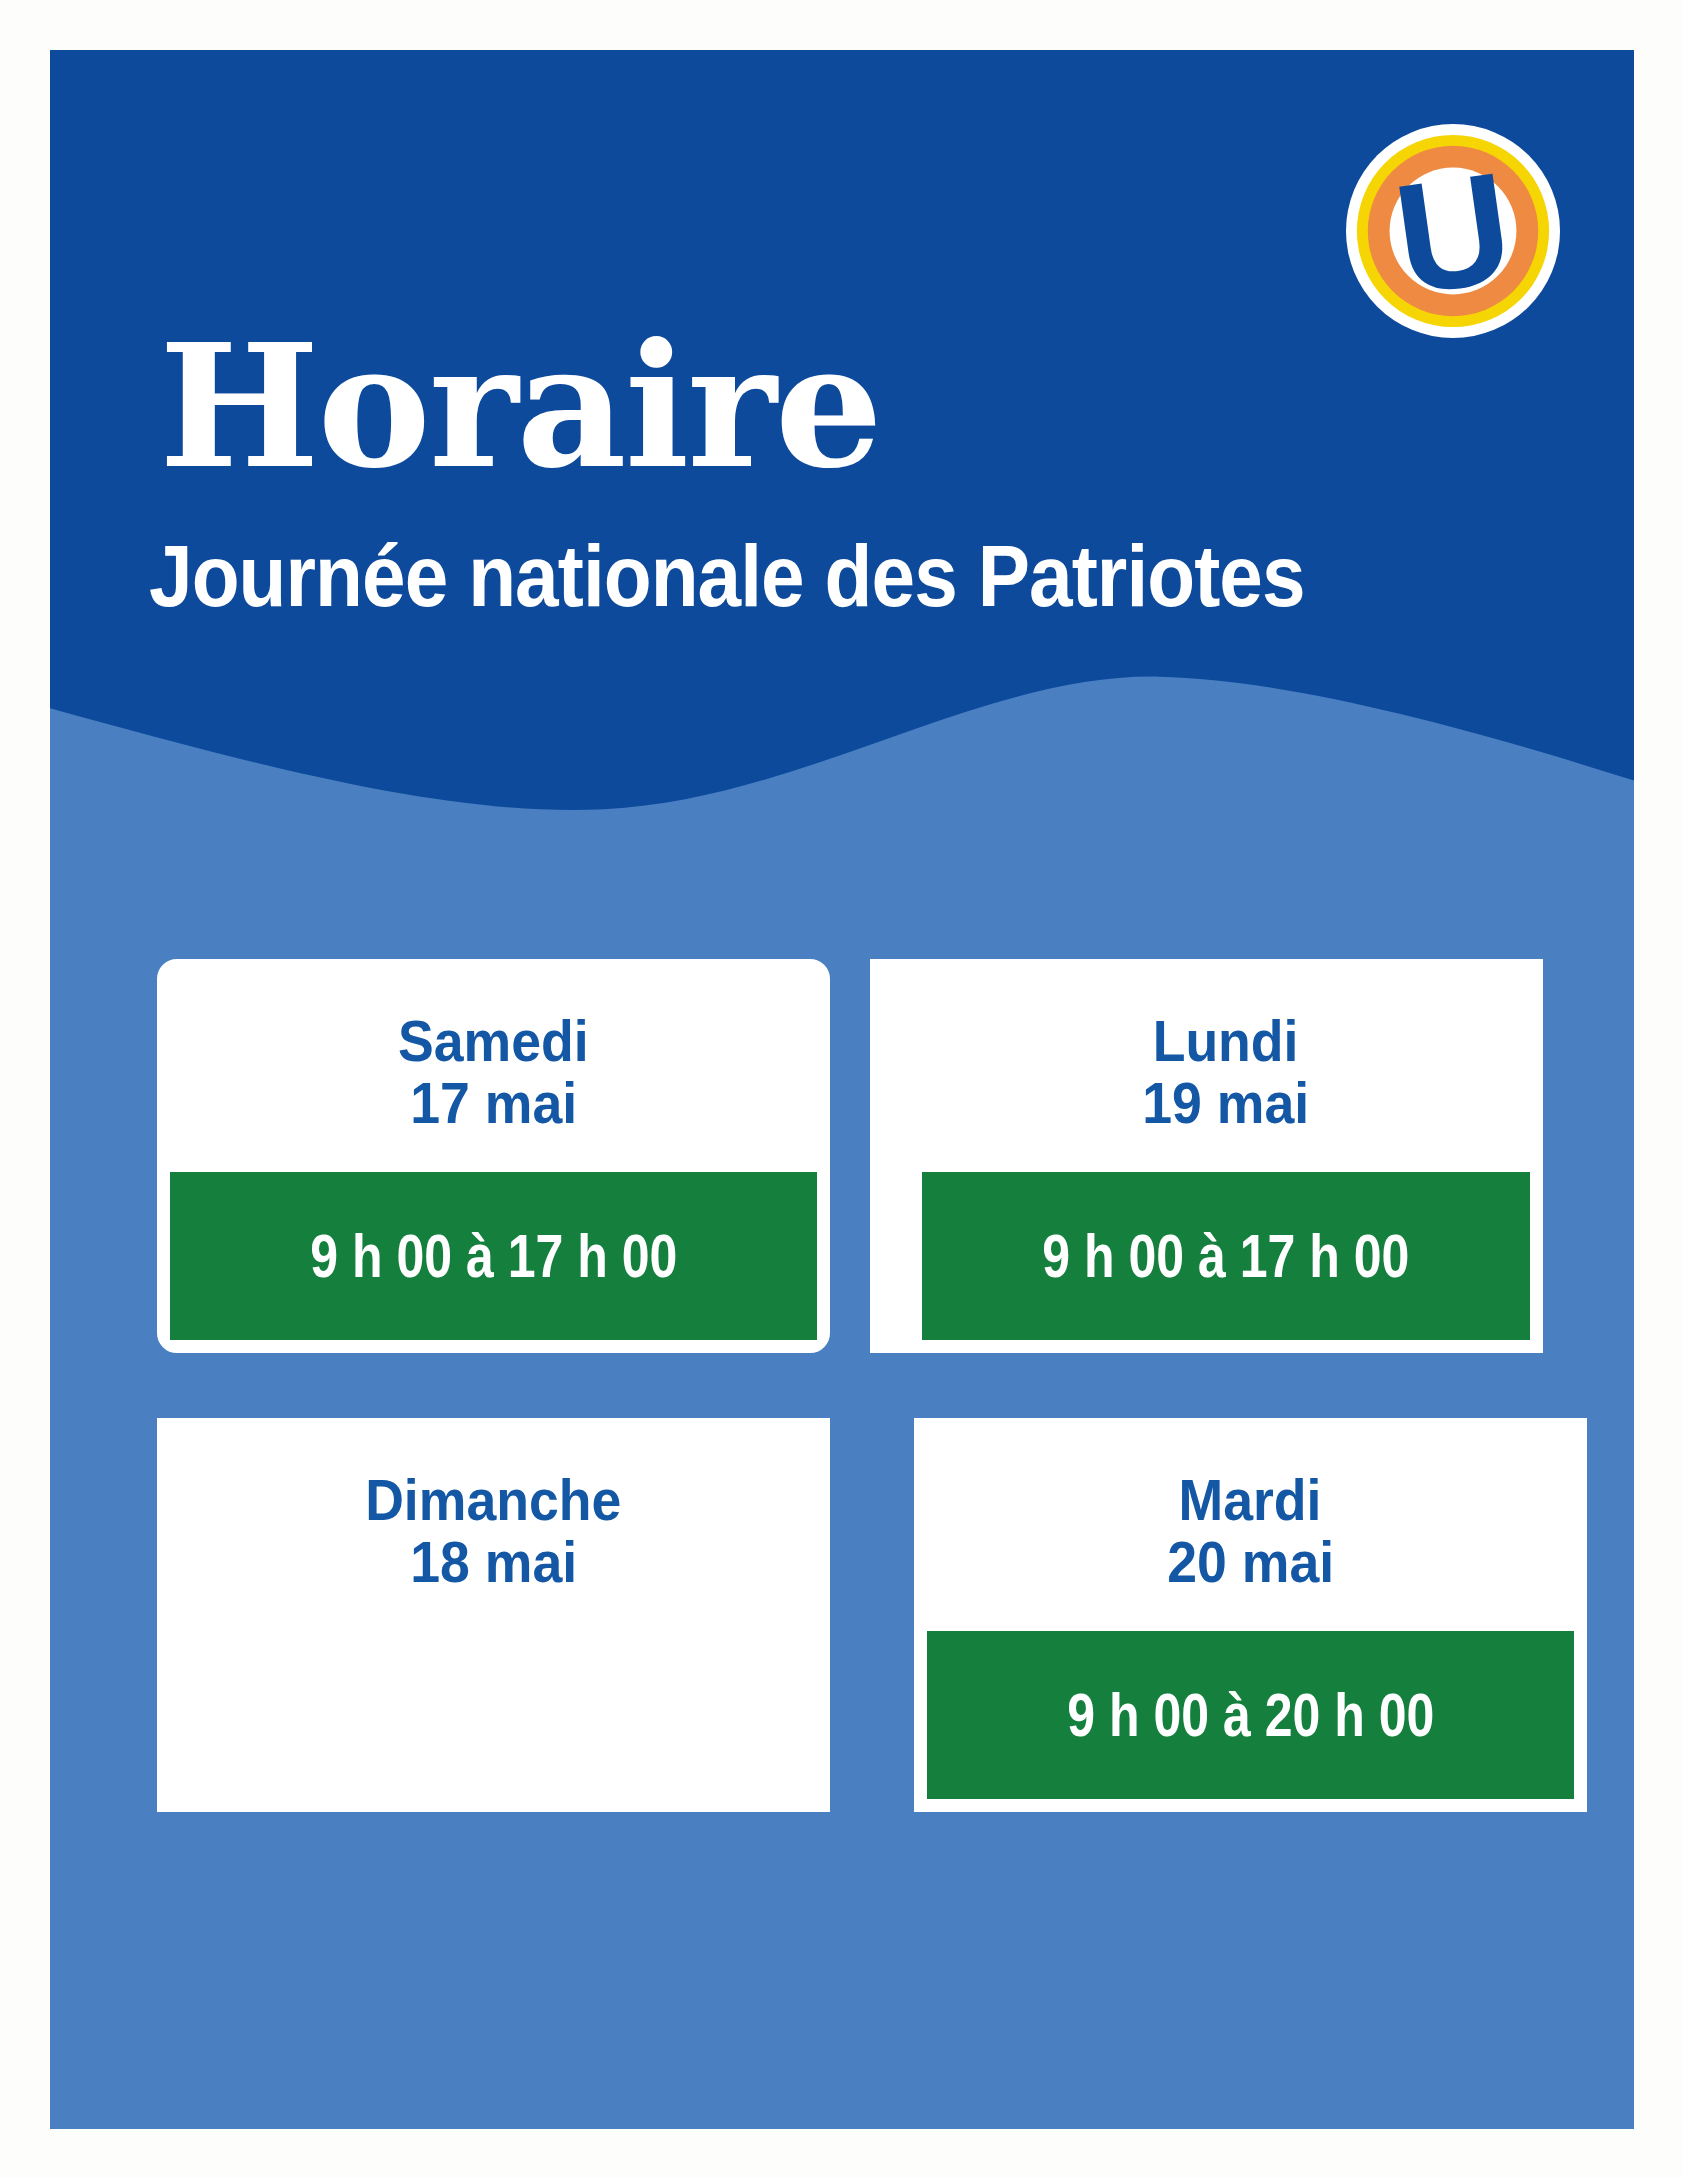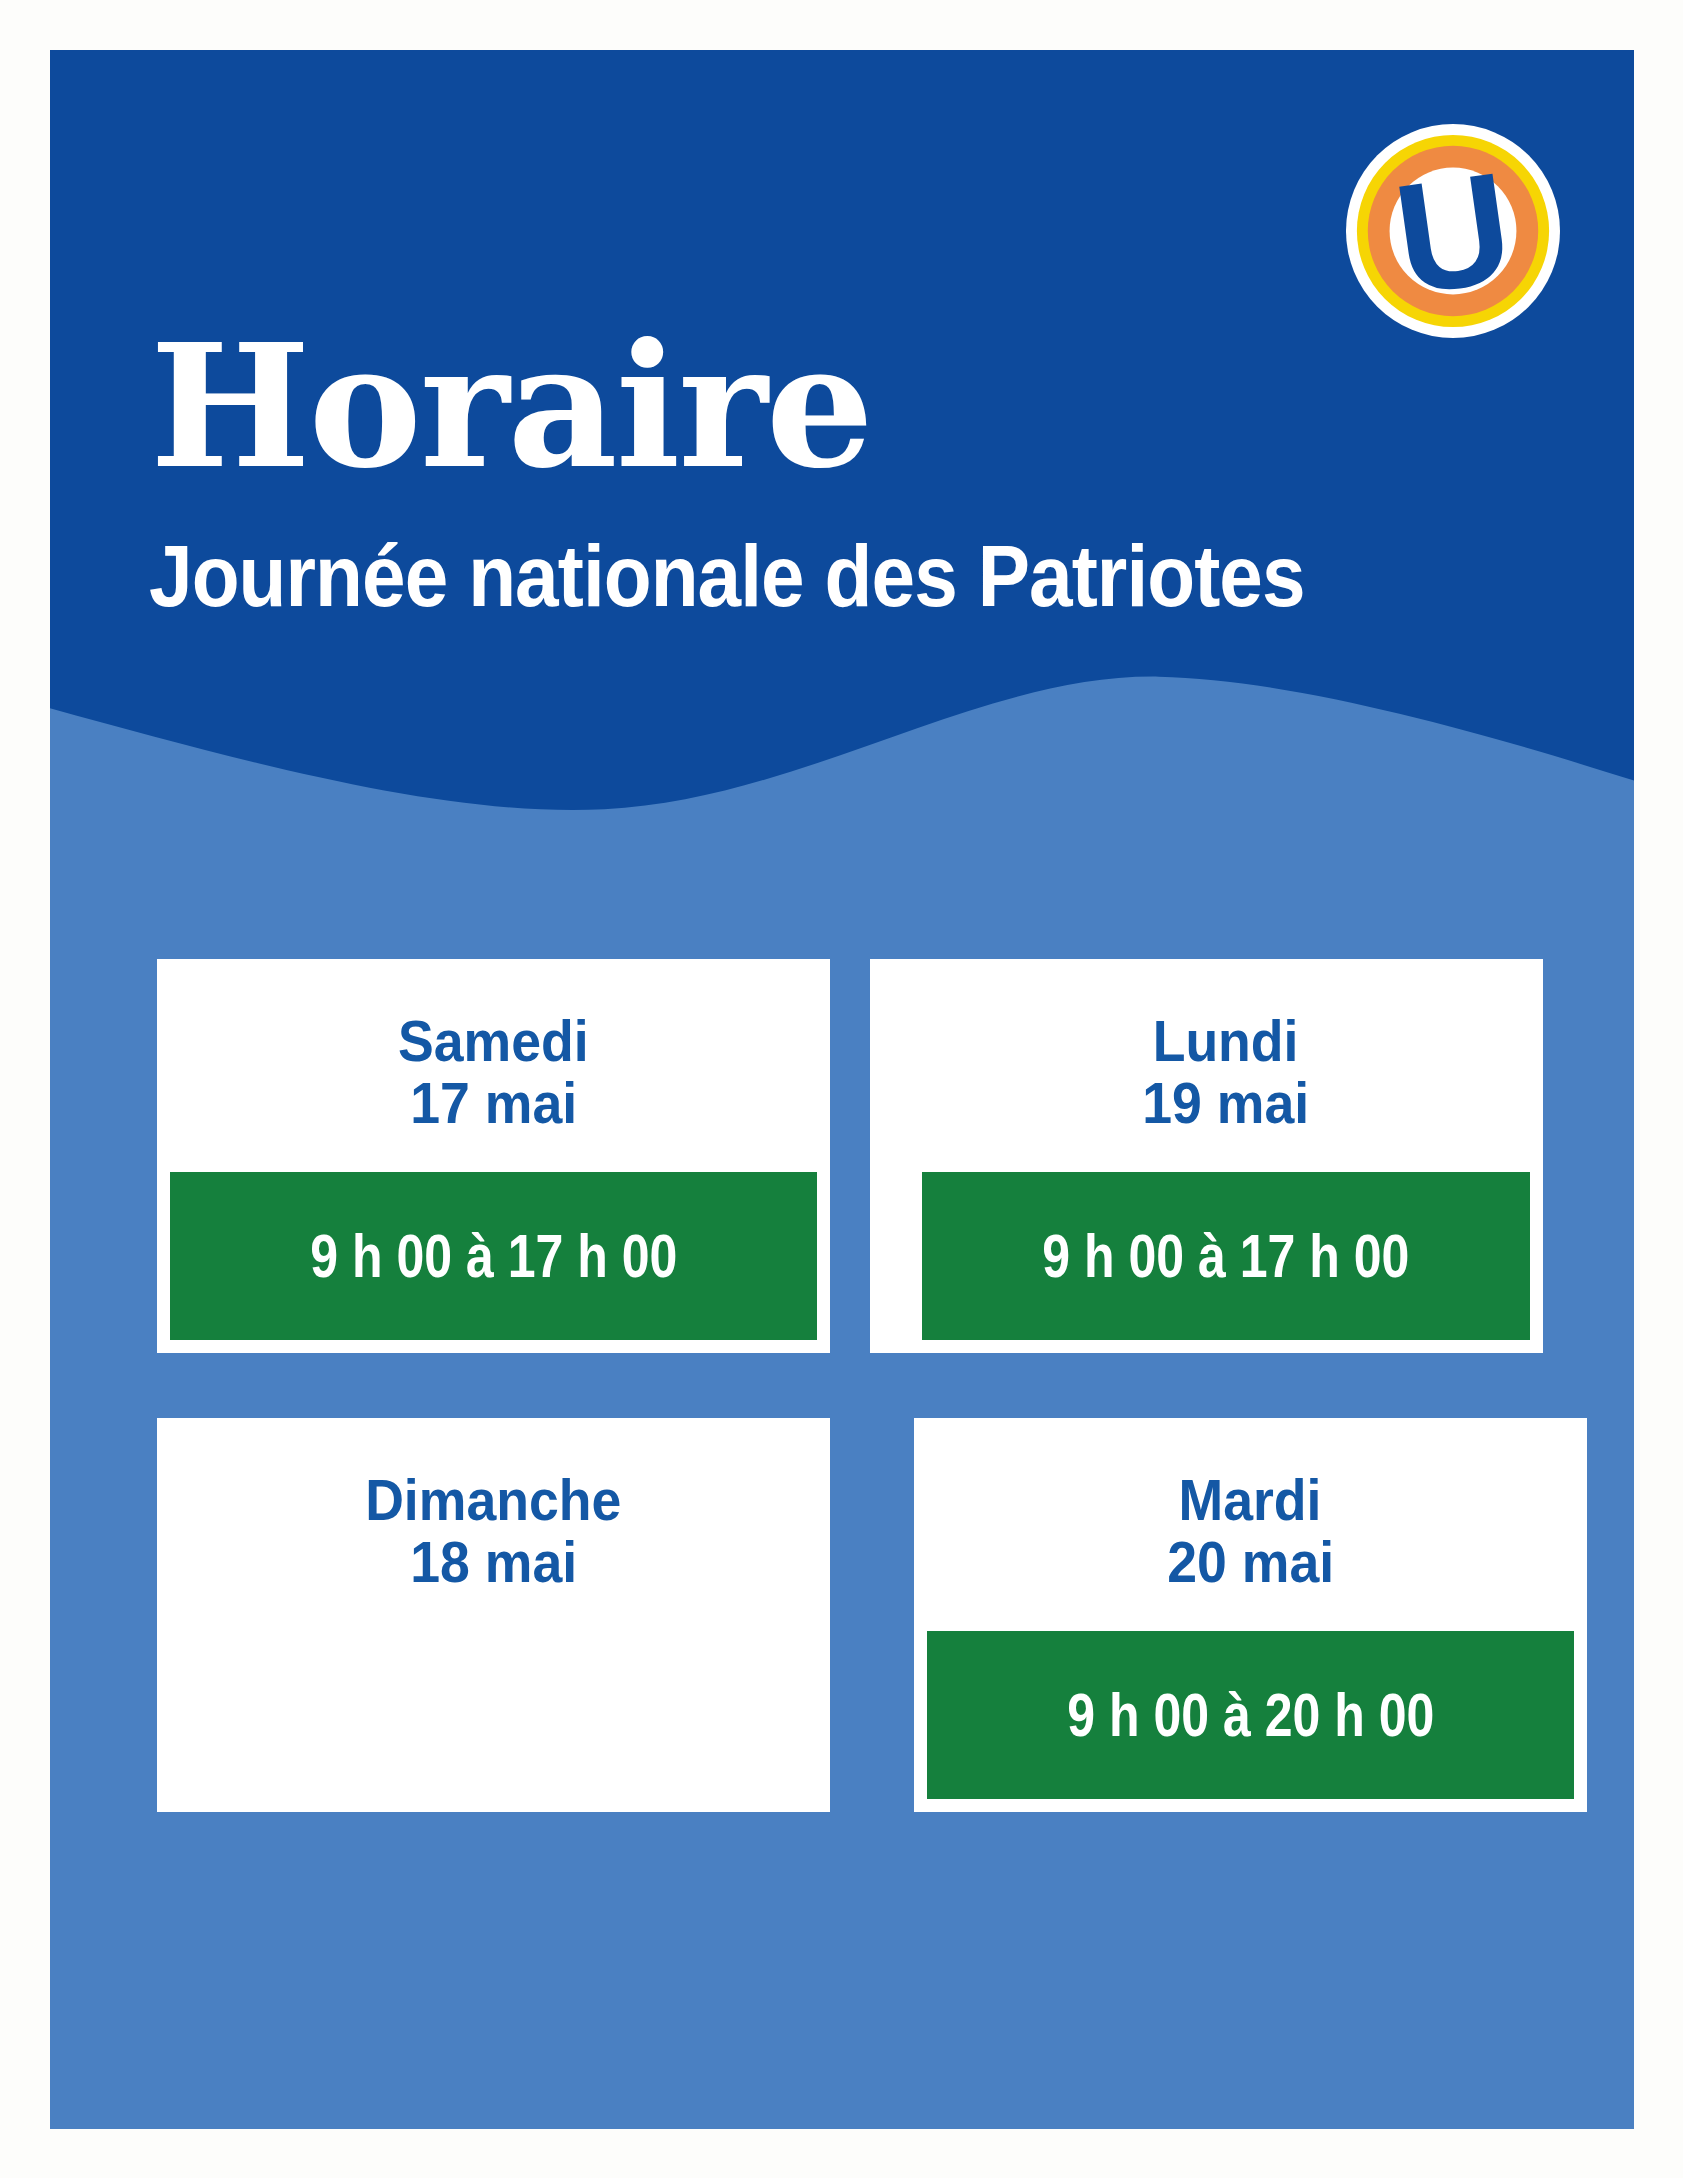--- a/index.html
+++ b/index.html
@@ -16,37 +16,37 @@
     background:#4a80c2;
     overflow:hidden;
   }
   .wave-header { position:absolute; left:0; top:0; display:block; }
   .logo { position:absolute; left:1294px; top:72px; width:218px; height:218px; }
   .logo-letter {
     font-family:"Liberation Sans", sans-serif;
     font-weight:bold; font-size:158px;
   }
   .title {
-    position:absolute; left:100px; top:271px;
+    position:absolute; left:109px; top:271px;
     font-family:"DejaVu Serif", serif;
     font-weight:bold; font-size:170px; line-height:1;
     color:#ffffff; white-space:nowrap; letter-spacing:-2px;
   }
   .subtitle {
     position:absolute; left:99px; top:482px;
     font-weight:bold; font-size:87px; line-height:1;
     color:#ffffff; white-space:nowrap; letter-spacing:-1px;
     transform:scaleX(0.90); transform-origin:left center;
   }
   .card {
     position:absolute; width:673px; height:394px;
     background:#ffffff; border:13px solid #ffffff;
     display:flex; flex-direction:column;
   }
-  .card-c0 { left:107px;  top:909px; }
+  .card-c0 { left:107px;  top:909px;border-radius:20px; }
   .card-c1 { left:820px;  top:909px;padding-left:39px; }
   .card-c2 { left:107px;  top:1368px; }
   .card-c3 { left:864px;  top:1368px; }
   .day-area {
     height:200px; background:#ffffff;
     display:flex; flex-direction:column;
     align-items:center; justify-content:center;
     text-align:center;
   }
   .day-line {

